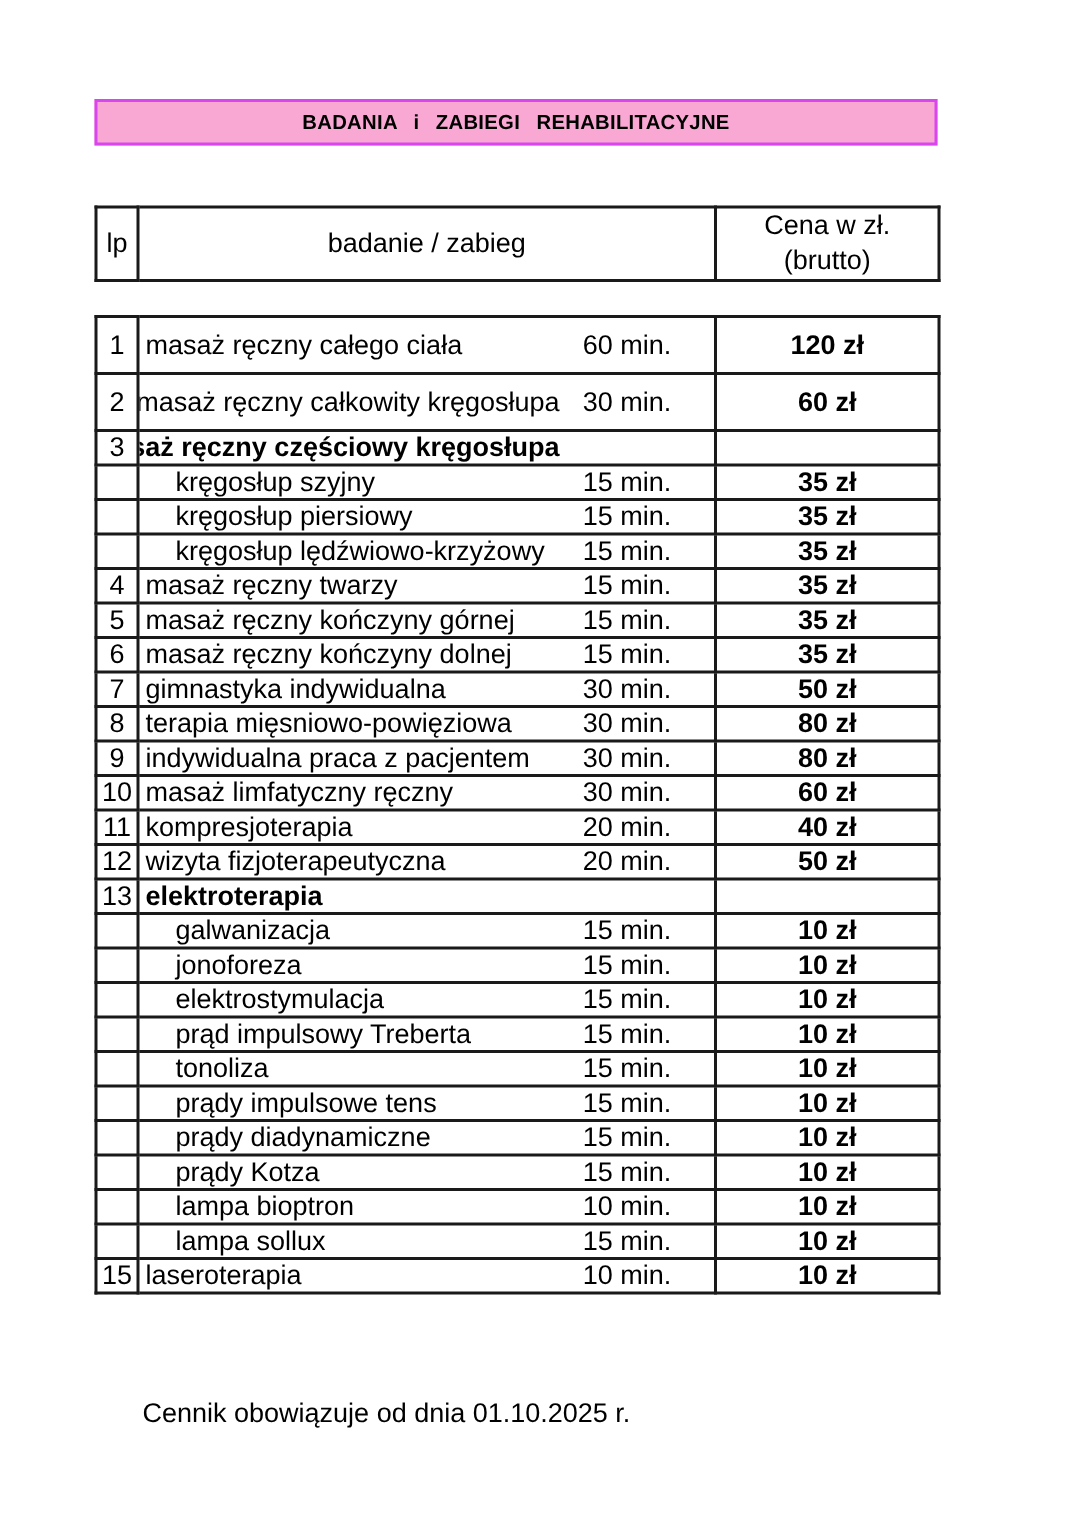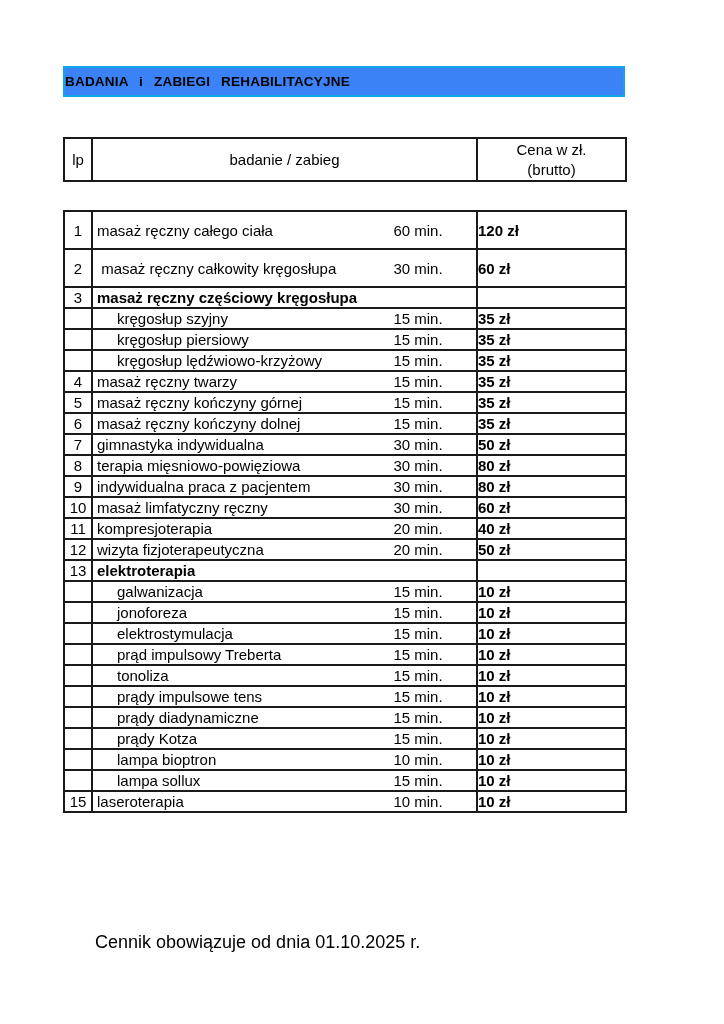--- a/index.html
+++ b/index.html
@@ -15,34 +15,35 @@
     color: #000000;
   }
 
   .title-box {
     position: absolute;
     left: 63px;
     top: 66px;
     width: 562px;
     height: 31px;
     box-sizing: border-box;
-    background: #3b82f6;
-    border: 2px solid #0ea5e9;
+    background: #f9a8d4;
+    border: 2px solid #d946ef;
     display: flex;
     align-items: center;
+    justify-content: center;
     font-size: 13.5px;
     font-weight: bold;
     word-spacing: 7px;
     letter-spacing: 0.2px;
   }
 
   table {
     border-collapse: collapse;
     table-layout: fixed;
-    font-size: 15px;
+    font-size: 18px;
   }
   td {
     border: 2px solid #1a1a1a;
     padding: 0;
     vertical-align: middle;
     box-sizing: border-box;
     overflow: hidden;
   }
 
   .header-table {
@@ -67,20 +68,21 @@
   }
   .main-table td { height: 21px; }
   .main-table tr.tall td { height: 38px; }
 
   col.c-lp    { width: 28px; }
   col.c-item  { width: 385px; }
   col.c-price { width: 149px; }
 
   td.lp { text-align: center; }
   td.price {
+    text-align: center;
     font-weight: bold;
   }
   td.item .item-inner {
     display: flex;
     align-items: center;
     width: 100%;
     justify-content: flex-end;
   }
   td.item .label {
     flex: 1;

